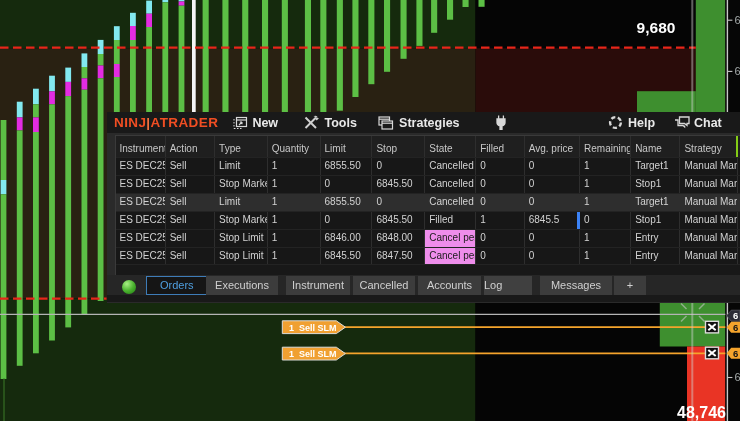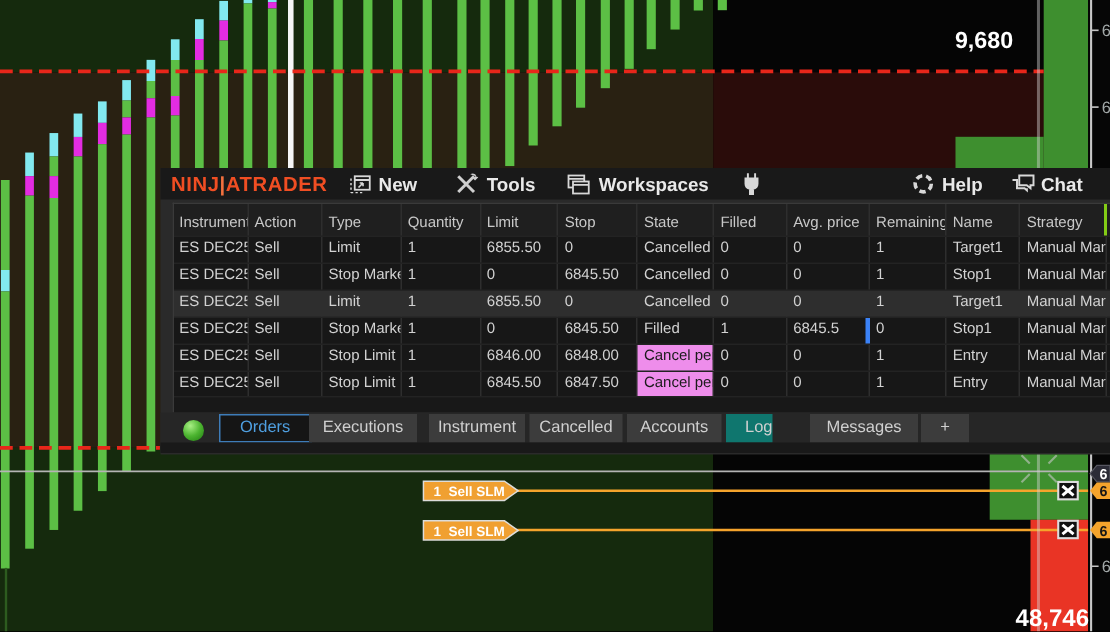--- a/index.html
+++ b/index.html
@@ -149,21 +149,21 @@
 <span style="position:absolute;left:271.5px;top:0;height:21px;display:flex;align-items:center">
         <svg width="16" height="14" viewBox="0 0 16 14">
           <g fill="none" stroke="#d8d8d8" stroke-width="1.2">
             <rect x="1" y="1" width="10.5" height="8"></rect>
             <line x1="1" y1="3.2" x2="11.5" y2="3.2"></line>
             <rect x="4" y="5" width="10.5" height="8" fill="#1a1a1a"></rect>
             <line x1="4" y1="7.2" x2="14.5" y2="7.2"></line>
           </g>
         </svg>
       </span>
-<span style="position:absolute;left:292.5px;top:0;height:21px;display:flex;align-items:center">Workspaces</span>
+<span style="position:absolute;left:292.5px;top:0;height:21px;display:flex;align-items:center">Strategies</span>
 <span style="position:absolute;left:389.4px;top:0;height:21px;display:flex;align-items:center">
         <svg width="10" height="15" viewBox="0 0 10 15">
           <g stroke="#d8d8d8" stroke-width="1.3" fill="none">
             <line x1="2.6" y1="0.5" x2="2.6" y2="4"></line>
             <line x1="7.4" y1="0.5" x2="7.4" y2="4"></line>
             <path d="M1,4 h8 v3.5 a4,3.5 0 0 1 -3,3.4 v3.6 h-2 v-3.6 a4,3.5 0 0 1 -3,-3.4 z" fill="#d8d8d8"></path>
           </g>
         </svg>
       </span>
 <span style="position:absolute;left:501.2px;top:0;height:21px;display:flex;align-items:center">
@@ -282,18 +282,18 @@
         <div style="width:57.1px;flex:none;overflow:hidden;white-space:nowrap;padding-left:4px;line-height:16.9px;border-right:1px solid #2e2e2e;box-sizing:border-box;color:#d2d2d2">Manual Mana</div>
       </div>
     </div>
 <div style="position:absolute;left:106.6px;top:274.7px;width:633.4px;height:27.8px;background:#262626"></div>
     <div style="position:absolute;left:121.5px;top:279.5px;width:14px;height:14px;border-radius:50%;background:radial-gradient(circle at 35% 28%, #a8ef84, #4cb430 50%, #1e7a10)"></div>
     <div style="position:absolute;left:146px;top:276.2px;width:61.5px;height:19.2px;background:#151515;border:1px solid #3e7cb8;box-sizing:border-box;color:#4f9fe0;font-size:11px;text-align:center;line-height:17.5px">Orders</div>
     <div style="position:absolute;left:206px;top:276.2px;width:72px;height:19.2px;background:#3c3c3c;box-sizing:border-box;color:#d0d0d0;font-size:11px;text-align:center;line-height:19px">Executions</div>
     <div style="position:absolute;left:286px;top:276.2px;width:64px;height:19.2px;background:#3c3c3c;box-sizing:border-box;color:#d0d0d0;font-size:11px;text-align:center;line-height:19px">Instrument</div>
     <div style="position:absolute;left:353px;top:276.2px;width:62px;height:19.2px;background:#3c3c3c;box-sizing:border-box;color:#d0d0d0;font-size:11px;text-align:center;line-height:19px">Cancelled</div>
     <div style="position:absolute;left:418px;top:276.2px;width:63px;height:19.2px;background:#3c3c3c;box-sizing:border-box;color:#d0d0d0;font-size:11px;text-align:center;line-height:19px">Accounts</div>
-    <div style="position:absolute;left:484px;top:276.2px;width:31px;height:19.2px;background:#0f766e;box-sizing:border-box;color:#d0d0d0;font-size:11px;text-align:right;line-height:19px">Log</div>
+    <div style="position:absolute;left:484px;top:276.2px;width:48px;height:19.2px;background:#404040;box-sizing:border-box;color:#d0d0d0;font-size:11px;text-align:left;line-height:19px">Log</div>
     <div style="position:absolute;left:540px;top:276.2px;width:72px;height:19.2px;background:#3c3c3c;box-sizing:border-box;color:#d0d0d0;font-size:11px;text-align:center;line-height:19px">Messages</div>
     <div style="position:absolute;left:614px;top:276.2px;width:32px;height:19.2px;background:#3c3c3c;box-sizing:border-box;color:#d0d0d0;font-size:11px;text-align:center;line-height:19px">+</div>
     <div style="position:absolute;left:106.6px;top:295.4px;width:633.4px;height:7.1px;background:#191919"></div>
 <div style="position:absolute;left:586px;top:19.2px;width:140px;text-align:center;color:#ffffff;font-size:15.5px;font-weight:bold">9,680</div>
 <div style="position:absolute;left:586px;top:403.5px;width:140px;text-align:right;color:#ffffff;font-size:16px;font-weight:bold">48,746</div>
 </div>
 </body></html>

